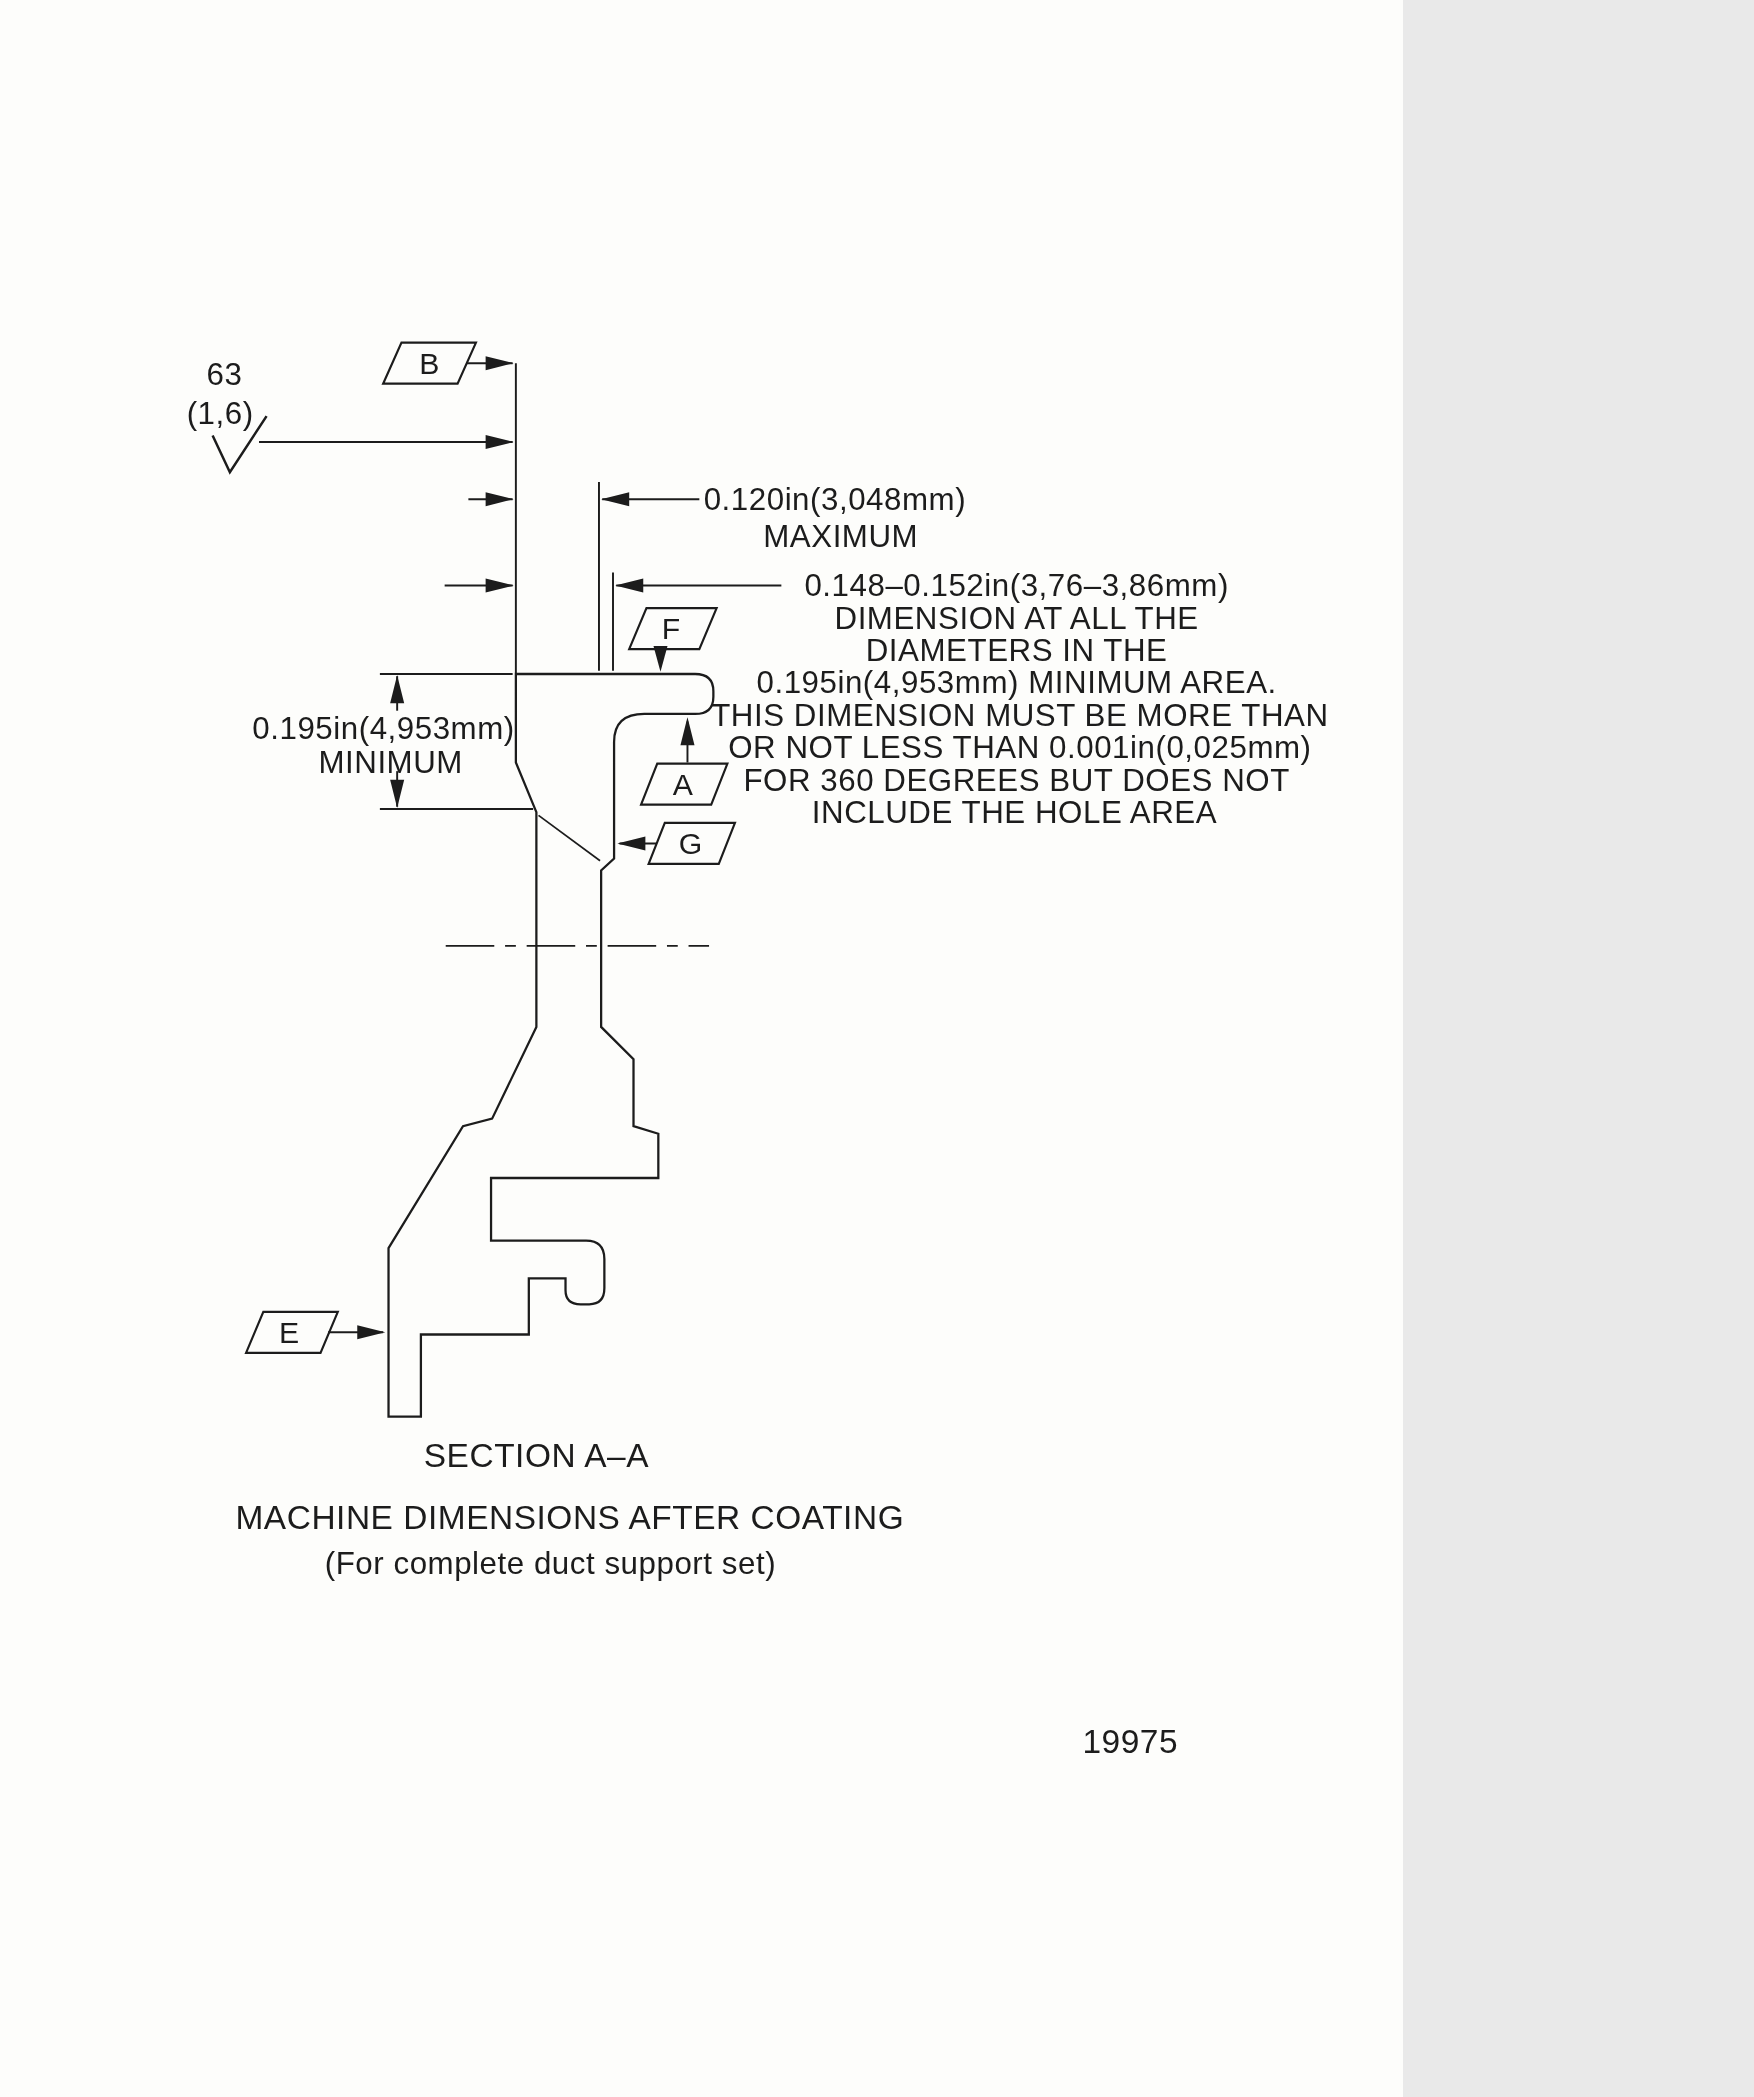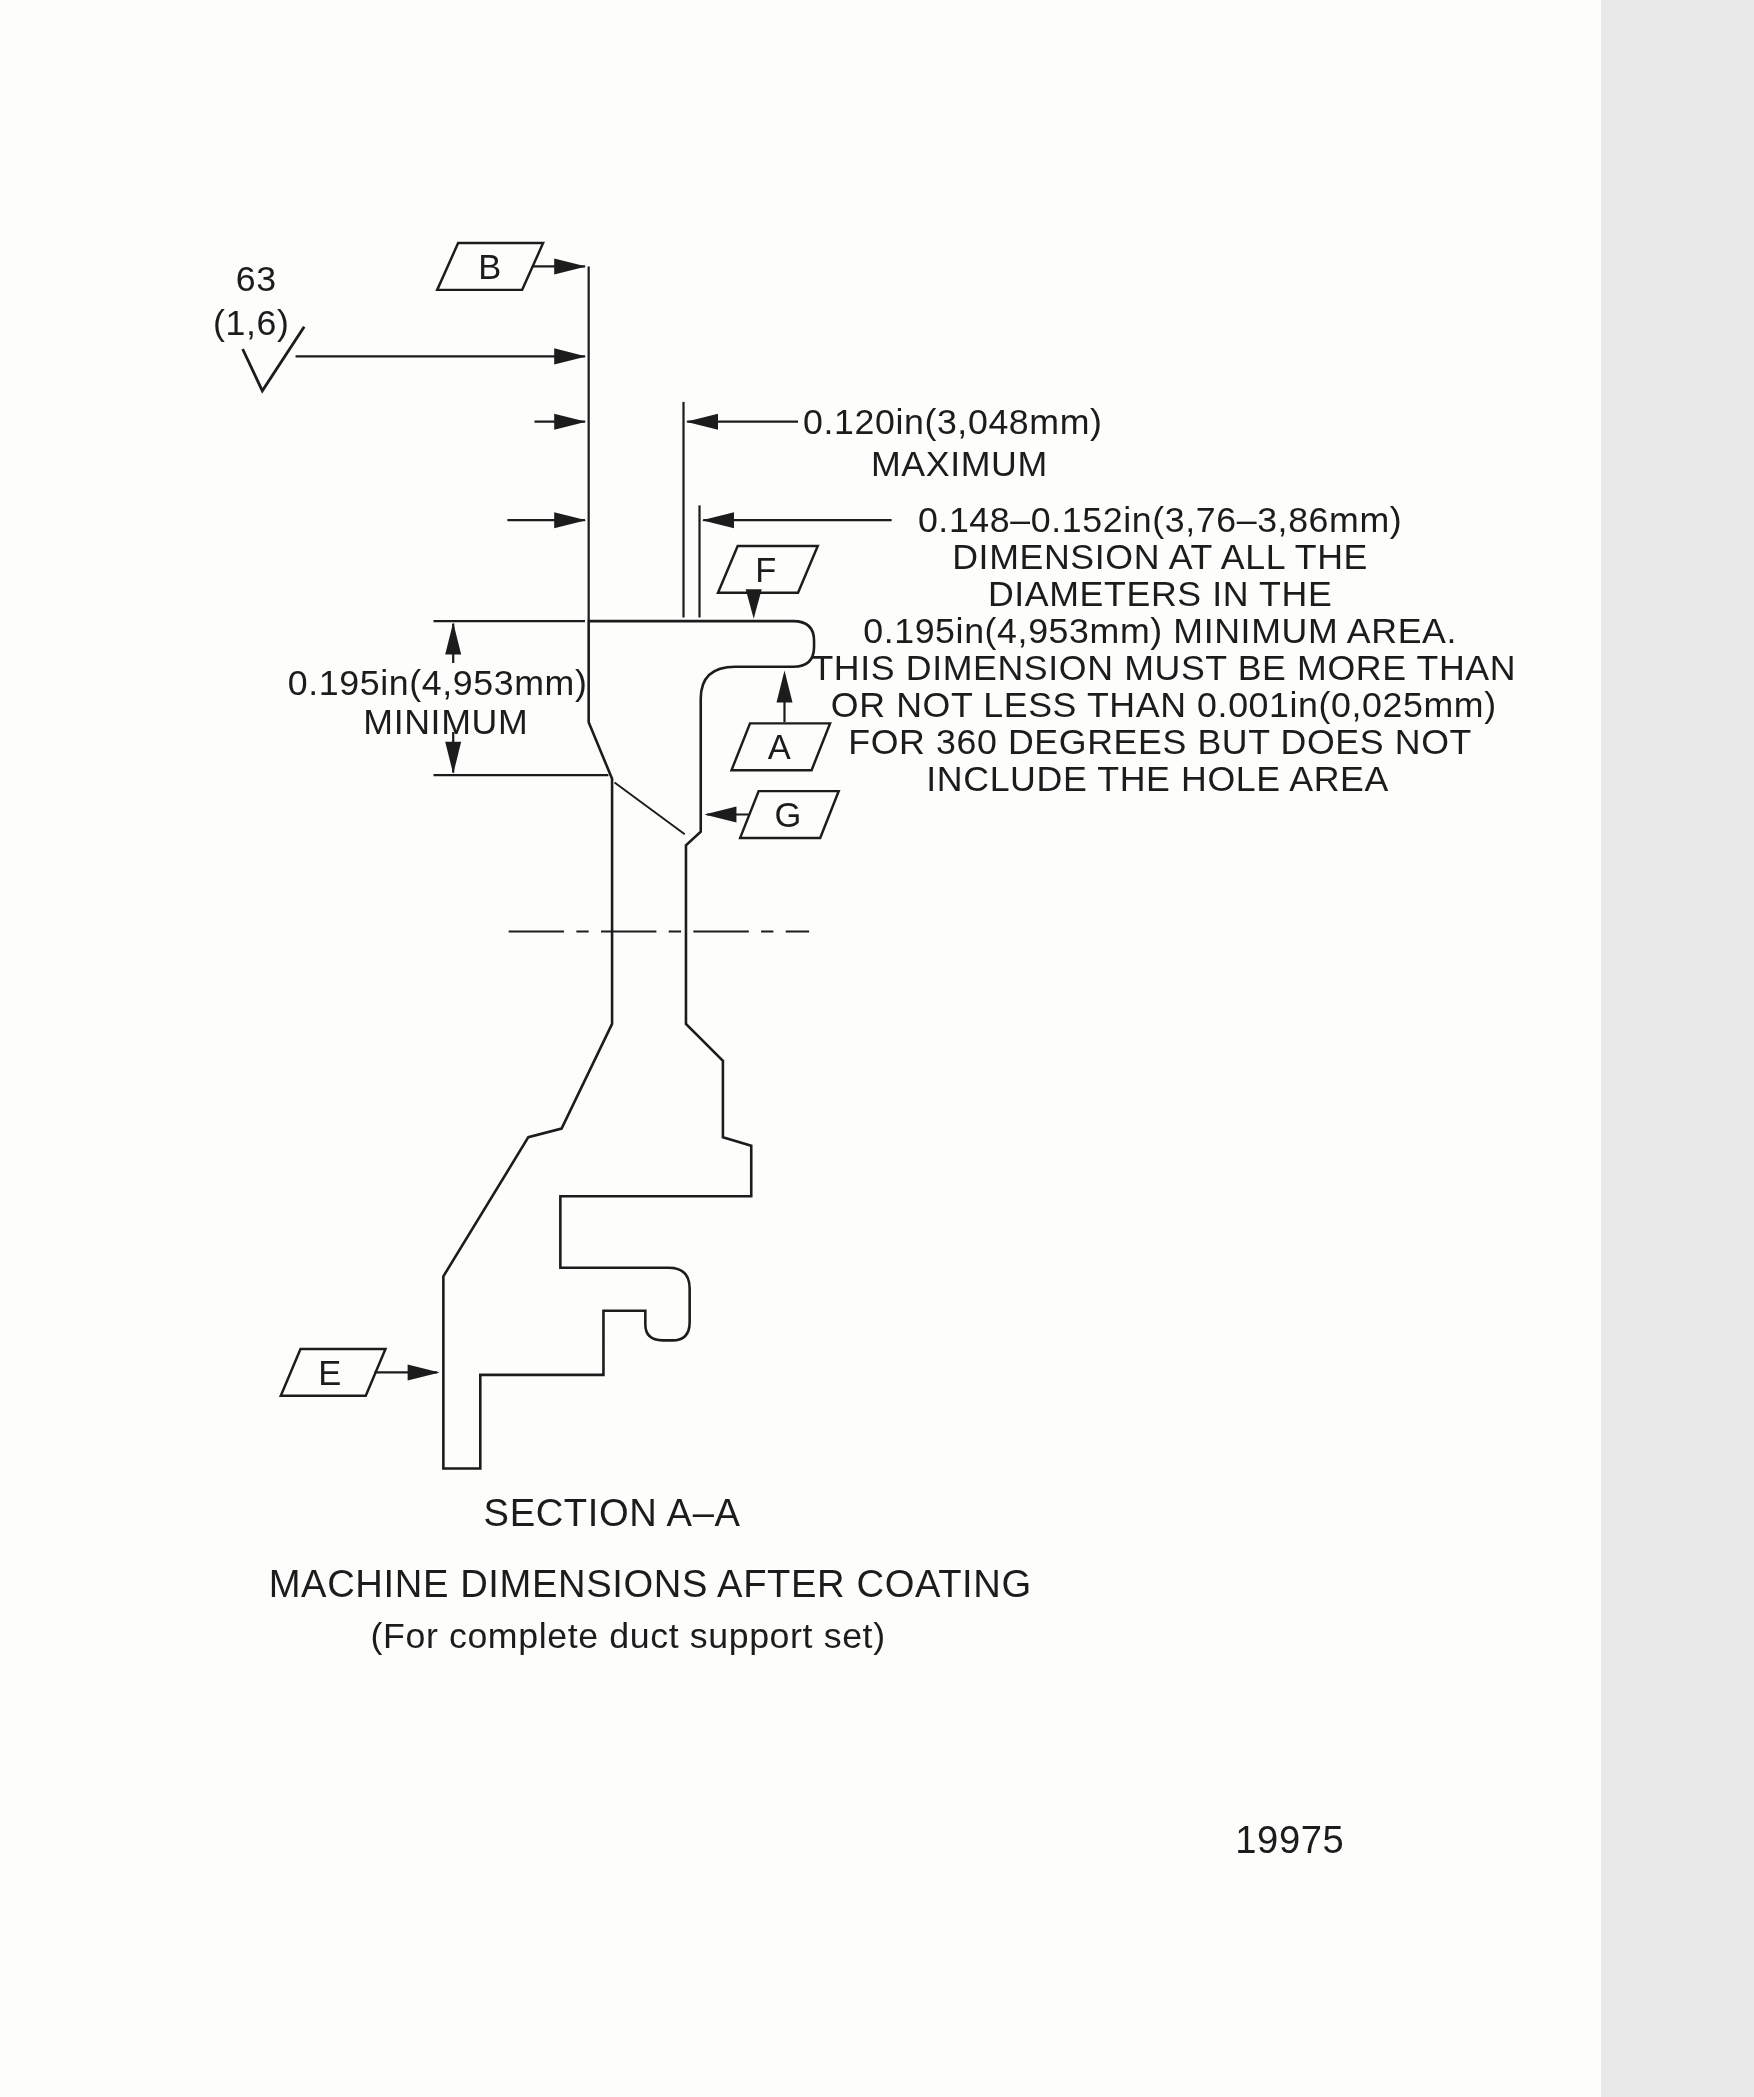--- a/index.html
+++ b/index.html
@@ -1,17 +1,17 @@
 <!DOCTYPE html>
 <html style="font-size:10.3px"><head>
 <meta charset="utf-8">
 <style>
   html,body{margin:0;padding:0;background:#e9e9e9;}
   .page{
-    width:1601px;height:2097px;position:relative;background:#fdfdfb;
+    width:1403px;height:2097px;position:relative;background:#fdfdfb;
     font-family:"Liberation Sans", sans-serif;
   }
   svg{display:block;width:100%;height:100%;}
   .stroke{stroke:#1c1c1c;fill:none;}
   .outline{stroke-width:2.1;}
   .thin{stroke-width:1.8;}
   .fillink{fill:#1c1c1c;stroke:none;}
   .flag{fill:#fdfdfb;stroke:#1c1c1c;stroke-width:2;}
   .t{font-family:"Liberation Sans", sans-serif;font-size:29px;fill:#1c1c1c;letter-spacing:0.5px;}
   .tm{text-anchor:middle;}

